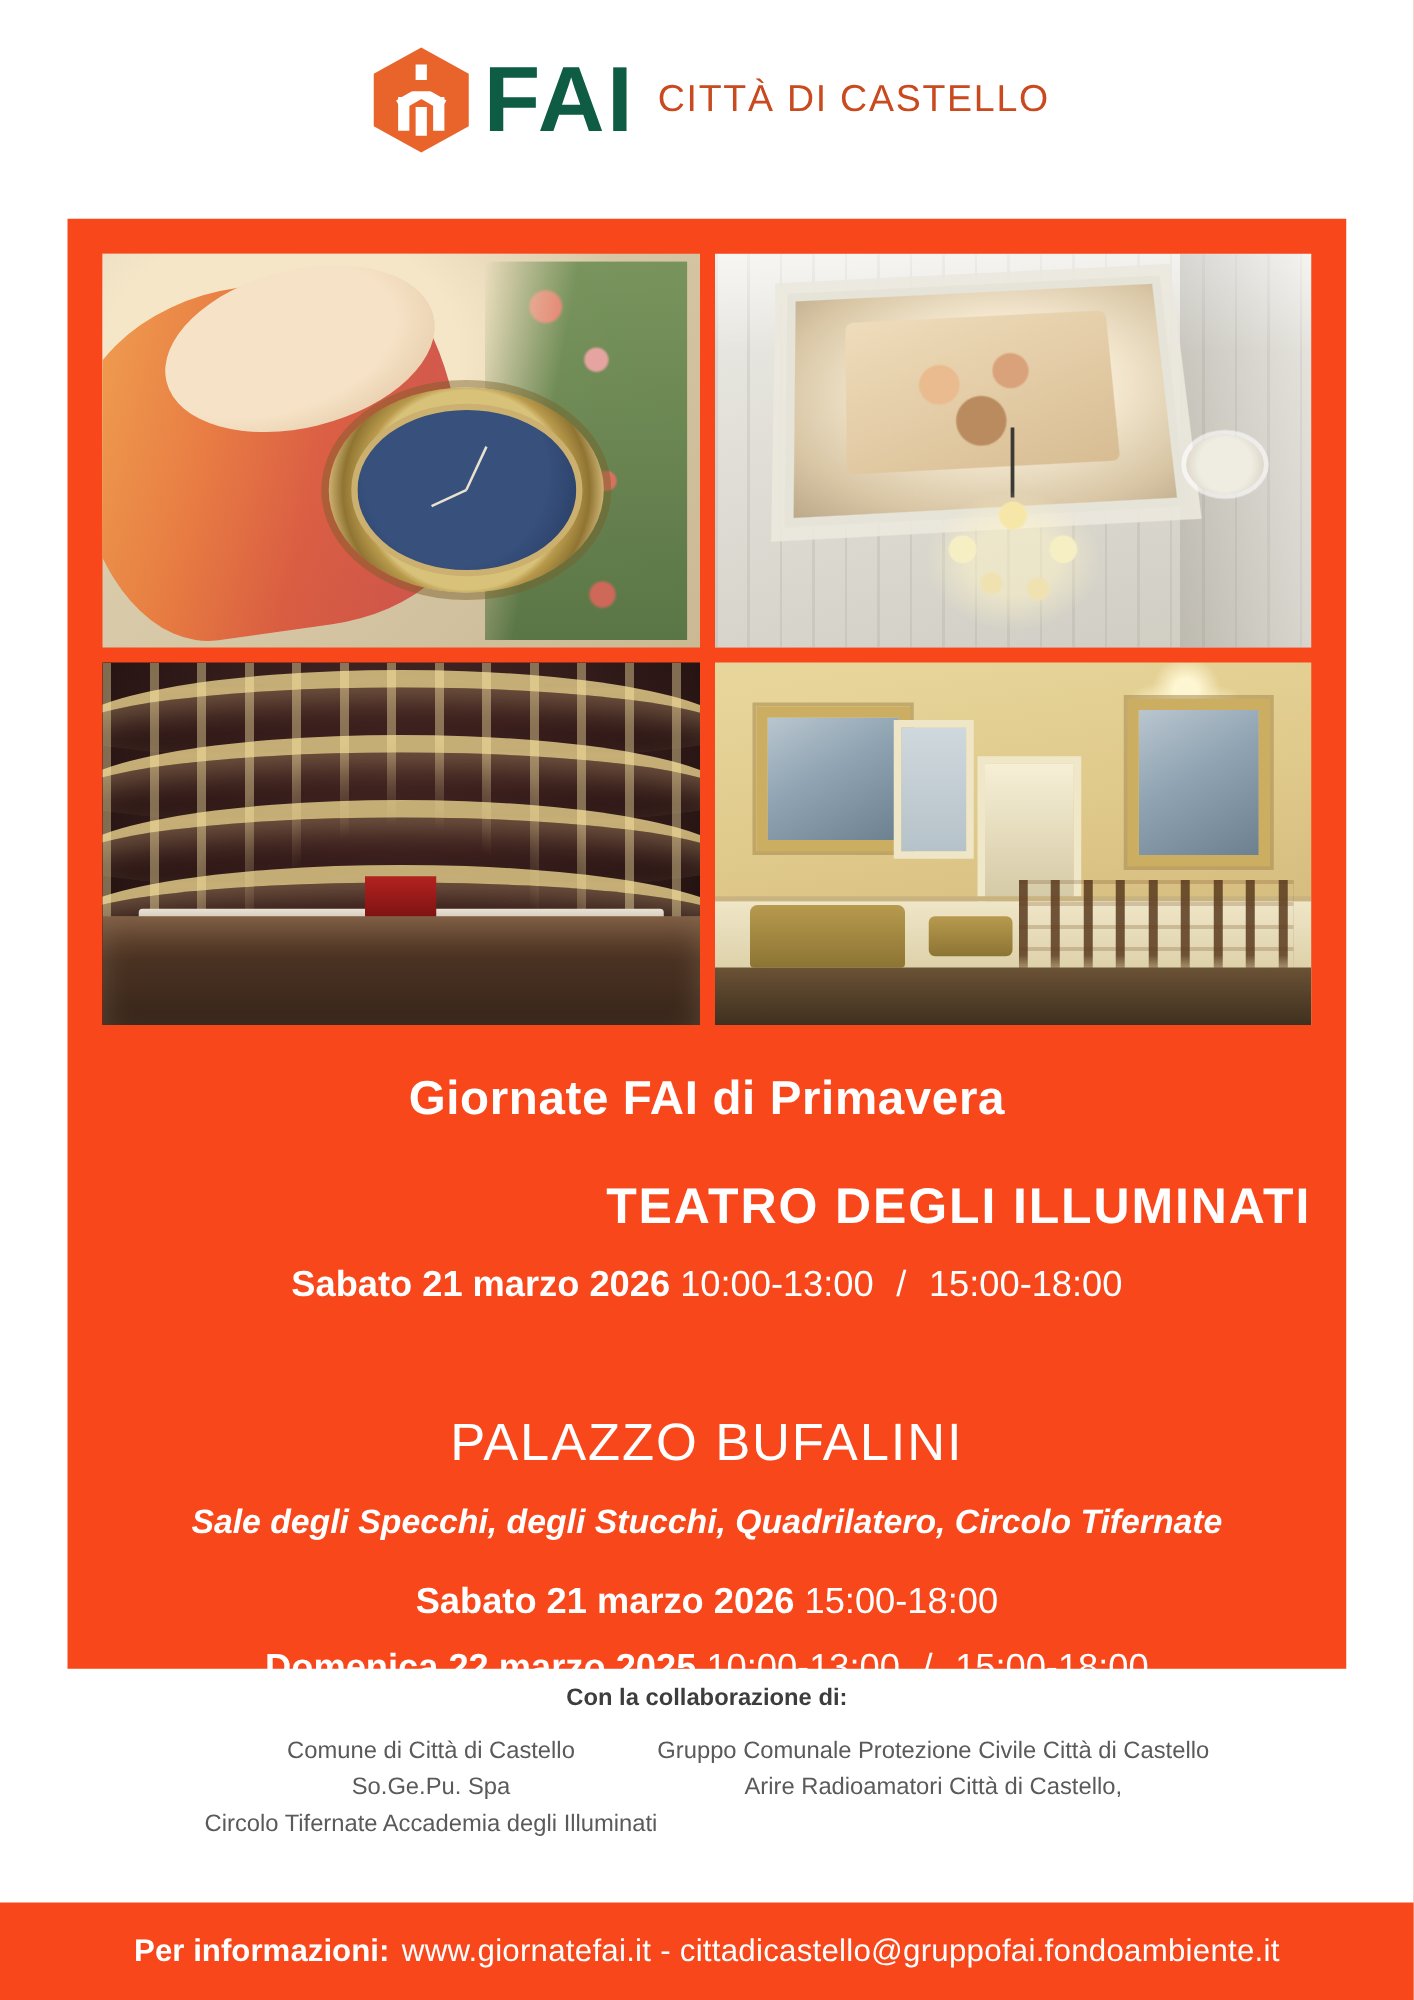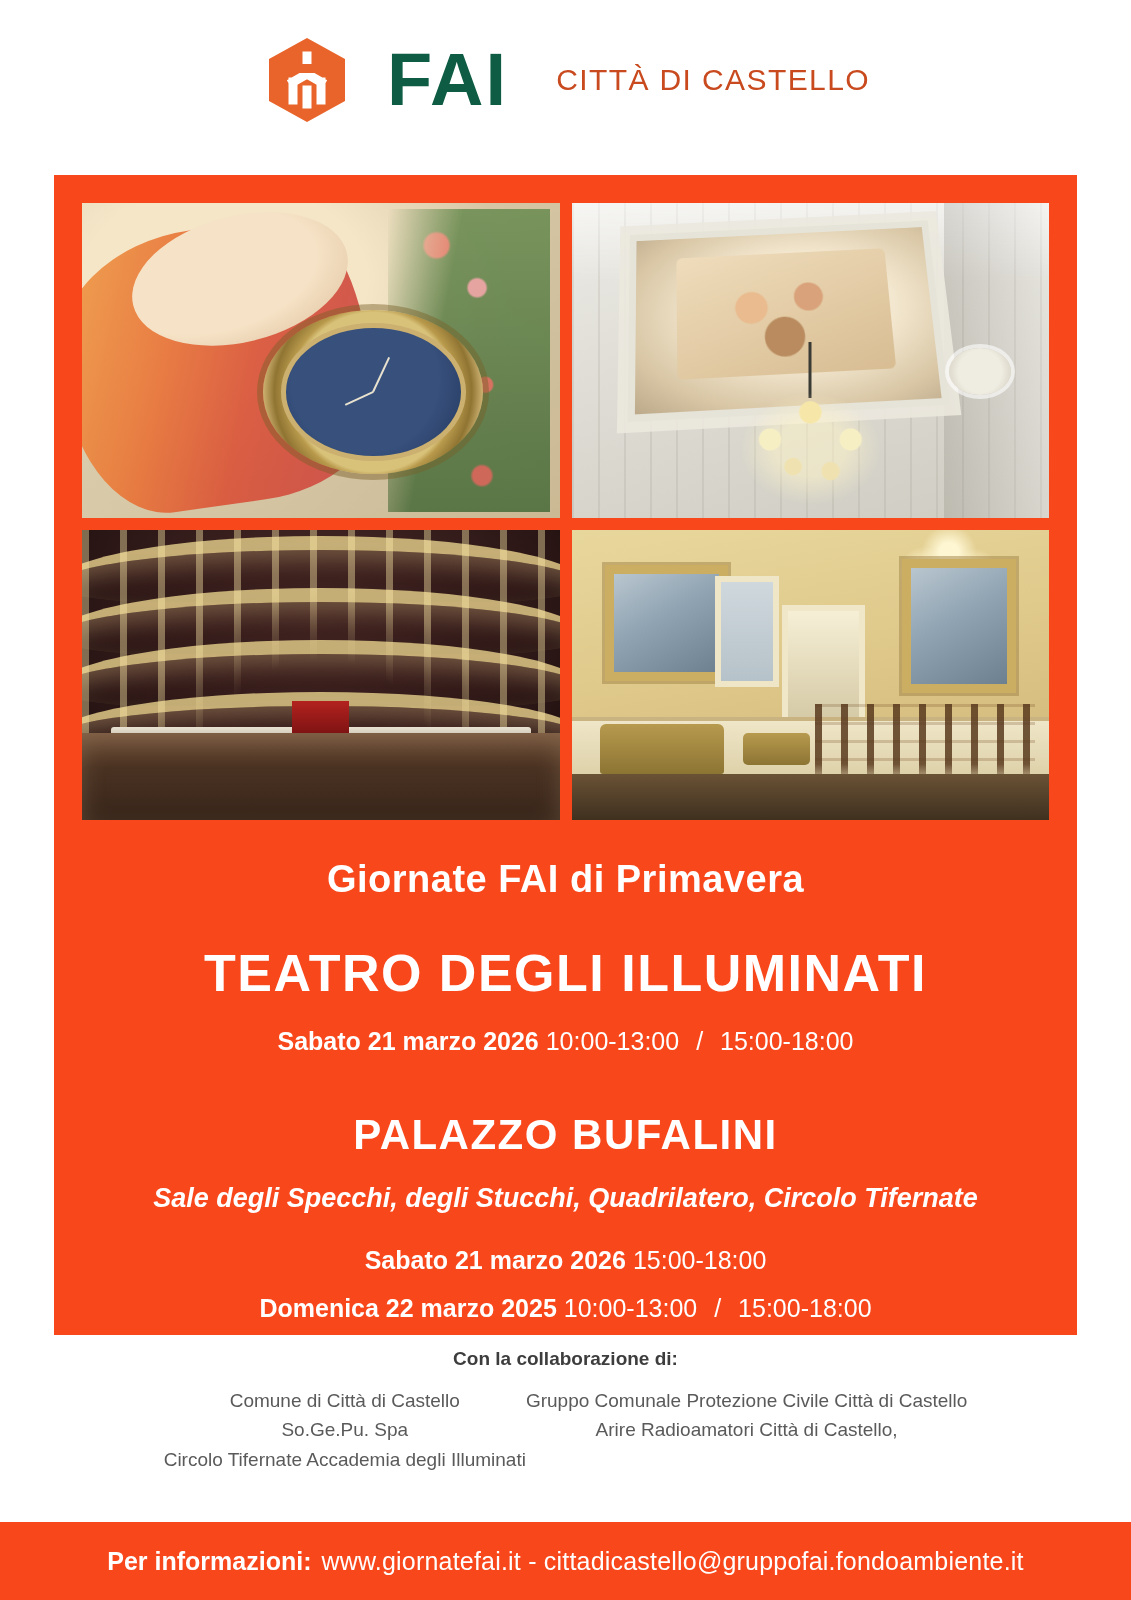--- a/index.html
+++ b/index.html
@@ -10,21 +10,21 @@
     overflow:hidden;
     position:relative;
   }
 
   
   .header{
     height:160px;
     display:flex;
     align-items:center;
     justify-content:center;
-    gap:34px;
+    gap:4px;
   }
   .logo-mark{
     width:92px;height:92px;
     position:relative;
     flex:0 0 auto;
   }
   .logo-mark svg{display:block;}
   .logo-fai{
     font-size:74px;
     font-weight:bold;
@@ -260,30 +260,30 @@
     -webkit-mask-image:linear-gradient(180deg,#000 0 80%,rgba(0,0,0,.3) 100%);
     mask-image:linear-gradient(180deg,#000 0 80%,rgba(0,0,0,.3) 100%);
   }
 
   
   .titles{color:#fff;text-align:center;padding-top:26px;}
   .h-main{
     font-size:38px;font-weight:bold;letter-spacing:.5px;margin:12px 0 42px;
   }
   .h-venue{
-    font-size:52px;font-weight:bold;letter-spacing:1.5px;margin:0 0 22px;
+    font-size:40px;font-weight:bold;letter-spacing:1.5px;margin:0 0 22px;text-align:right;
   }
   .h-venue2{
-    font-size:42px;font-weight:bold;letter-spacing:1.5px;margin:53px 0 24px;
+    font-size:42px;font-weight:normal;letter-spacing:1.5px;margin:82px 0 24px;
   }
   .sub-italic{
     font-size:27px;font-weight:bold;font-style:italic;margin:0 0 30px;
   }
   .line{
-    font-size:25px;margin:16px 0 14px;line-height:1.3;
+    font-size:29px;margin:16px 0 14px;line-height:1.3;
   }
   .line b{font-weight:bold;}
   .sep{display:inline-block;padding:0 10px;}
 
   
   .collab{
     position:absolute;left:54px;top:1348px;width:1023px;
     text-align:center;color:#4a4a4a;
   }
   .collab-title{font-size:19px;font-weight:bold;color:#3d3d3d;margin-bottom:16px;}

